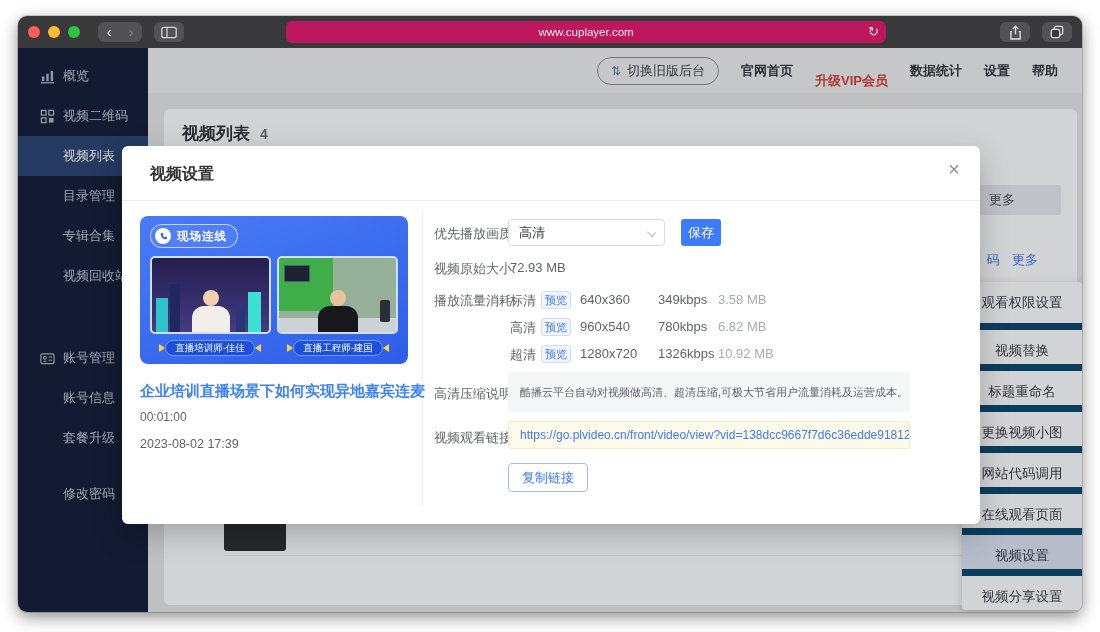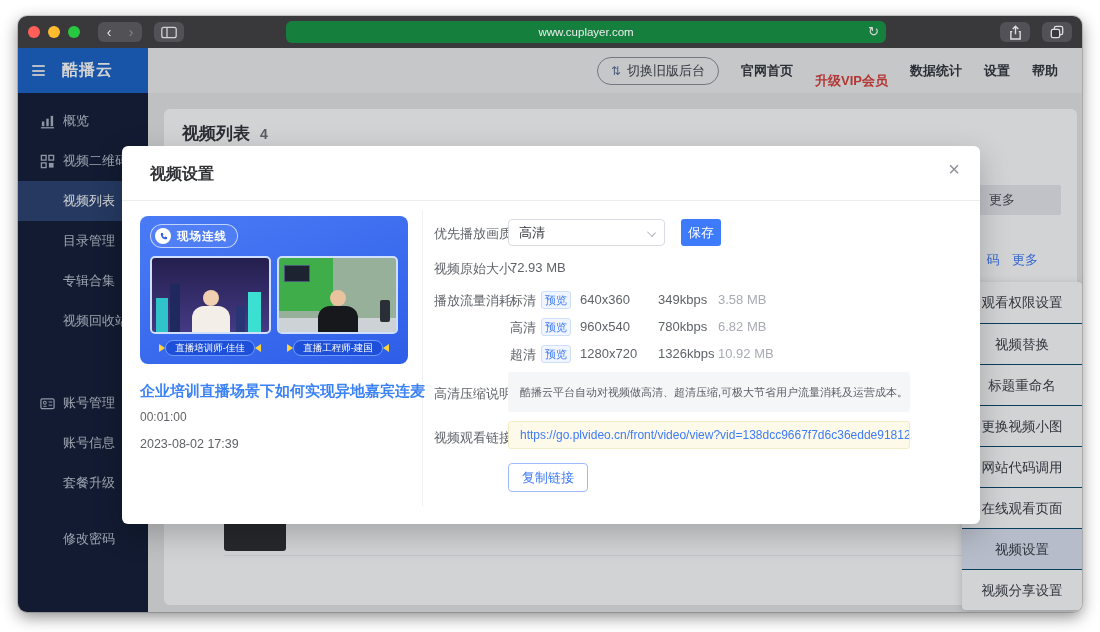--- a/index.html
+++ b/index.html
@@ -10,21 +10,21 @@
 
   
   .toolbar { position:absolute; left:0; top:0; right:0; height:32px; background:#39393c; display:flex; align-items:center; padding:0 10px; z-index:40; }
   .tl { width:12px; height:12px; border-radius:50%; margin-right:8px; }
   .tl.red{background:#ff5f57;} .tl.yellow{background:#febc2e;} .tl.green{background:#28c840;}
   .navgrp { display:flex; margin-left:10px; background:#525256; border-radius:6px; height:20px; align-items:center; }
   .navbtn { width:22px; text-align:center; color:#e8e8ea; font-size:14px; line-height:20px; cursor:default; }
   .navbtn.fwd { color:#85858a; }
   .chromebtn { margin-left:12px; background:#525256; border-radius:6px; height:20px; width:30px; display:flex; align-items:center; justify-content:center; }
   .urlwrap { flex:1; display:flex; justify-content:center; }
-  .urlfield { position:relative; width:600px; height:22px; background:#15803d; border-radius:6px; color:#ededee; font-size:11.5px; line-height:22px; text-align:center; }
+  .urlfield { position:relative; width:600px; height:22px; background:#be185d; border-radius:6px; color:#ededee; font-size:11.5px; line-height:22px; text-align:center; }
   .reload { position:absolute; right:7px; top:0; color:#d6d6d8; font-size:13px; line-height:22px; }
   .chromebtn svg, .navgrp svg { display:block; }
 
   
   .app { position:absolute; left:0; top:32px; right:0; bottom:0; display:flex; }
 
   .sidebar { width:130px; background:#151f39; display:flex; flex-direction:column; flex-shrink:0; }
   .logo { height:45px; background:#1d66cb; display:flex; align-items:center; padding-left:14px; }
   .burger { display:flex; flex-direction:column; gap:2.5px; margin-right:17px; }
   .burger i { display:block; width:13px; height:2px; background:#dfe6f3; border-radius:1px; }
@@ -50,21 +50,21 @@
   .card-title { font-size:17px; font-weight:bold; color:#32363c; }
   .card-count { font-size:14px; color:#6b6f76; font-weight:bold; }
   .upload-btn { position:absolute; right:10px; top:13px; width:114px; height:28px; background:#27a567; border-radius:4px; color:#fff; font-size:13.5px; line-height:28px; text-align:center; cursor:pointer; }
   .thead-band { position:absolute; left:16px; right:16px; top:76px; height:30px; background:#e9ebf1; border-radius:2px; font-size:13px; color:#474c54; line-height:30px; text-align:right; padding-right:46px; }
   .rowlinks { position:absolute; top:142px; right:39px; font-size:13px; color:#3e7bfa; }
   .rowlinks span { margin-left:9px; cursor:pointer; }
   .bthumb { position:absolute; left:60px; top:398px; width:62px; height:44px; background:#2f2f33; border-radius:3px; }
   .rowsep { position:absolute; left:60px; right:16px; top:446px; height:1px; background:#ededf0; }
 
   .ctx-menu { position:absolute; left:814px; top:189px; width:120px; background:#fff; border-radius:4px; box-shadow:0 2px 10px rgba(0,0,0,.18); overflow:hidden; }
-  .ctx-item { height:41px; line-height:41px; text-align:center; font-size:13.5px; color:#3a3f47; border-top:1px solid #0c4a6e; cursor:pointer; }
+  .ctx-item { height:41px; line-height:41px; text-align:center; font-size:13.5px; color:#3a3f47; border-top:7px solid #0c4a6e; cursor:pointer; }
   .ctx-item:first-child { border-top:none; }
   .ctx-item.active { background:#dde3f2; }
 
   .overlay { position:absolute; left:0; top:32px; right:0; bottom:0; background:rgba(8,10,16,.18); z-index:20; }
 
   
   .modal { position:absolute; left:104px; top:130px; width:858px; height:378px; background:#fff; border-radius:6px; z-index:30;
            box-shadow:0 10px 30px rgba(0,0,0,.22); }
   .m-title { position:absolute; left:28px; top:18px; font-size:16px; font-weight:bold; color:#2f3033; }
   .m-close { position:absolute; right:20px; top:12px; font-size:20px; color:#8d9197; cursor:pointer; }
@@ -151,28 +151,20 @@
       <svg width="14" height="14" viewBox="0 0 16 16">
           <rect x="5" y="1.5" width="9.5" height="9.5" rx="2" fill="none" stroke="#dedee1" stroke-width="1.5"></rect>
           <rect x="1.5" y="5" width="9.5" height="9.5" rx="2" fill="#39393c" stroke="#dedee1" stroke-width="1.5"></rect>
         </svg>
     </div>
   </div>
 
   <div class="app">
 
     <div class="sidebar">
-      <div class="logo">
-        <span class="burger">
-            <i></i>
-            <i></i>
-            <i></i>
-          </span>
-        <span class="logo-text">酷播云</span>
-      </div>
       <div class="menuitems">
         <div class="sitem">
           <svg class="sicon" viewBox="0 0 16 16">
               <rect x="2" y="8" width="2.6" height="5" fill="#aeb6c6"></rect>
               <rect x="6.7" y="5" width="2.6" height="8" fill="#aeb6c6"></rect>
               <rect x="11.4" y="2" width="2.6" height="11" fill="#aeb6c6"></rect>
               <rect x="1" y="14" width="14" height="1.4" fill="#aeb6c6"></rect>
             </svg>
           <span>概览</span>
         </div>

